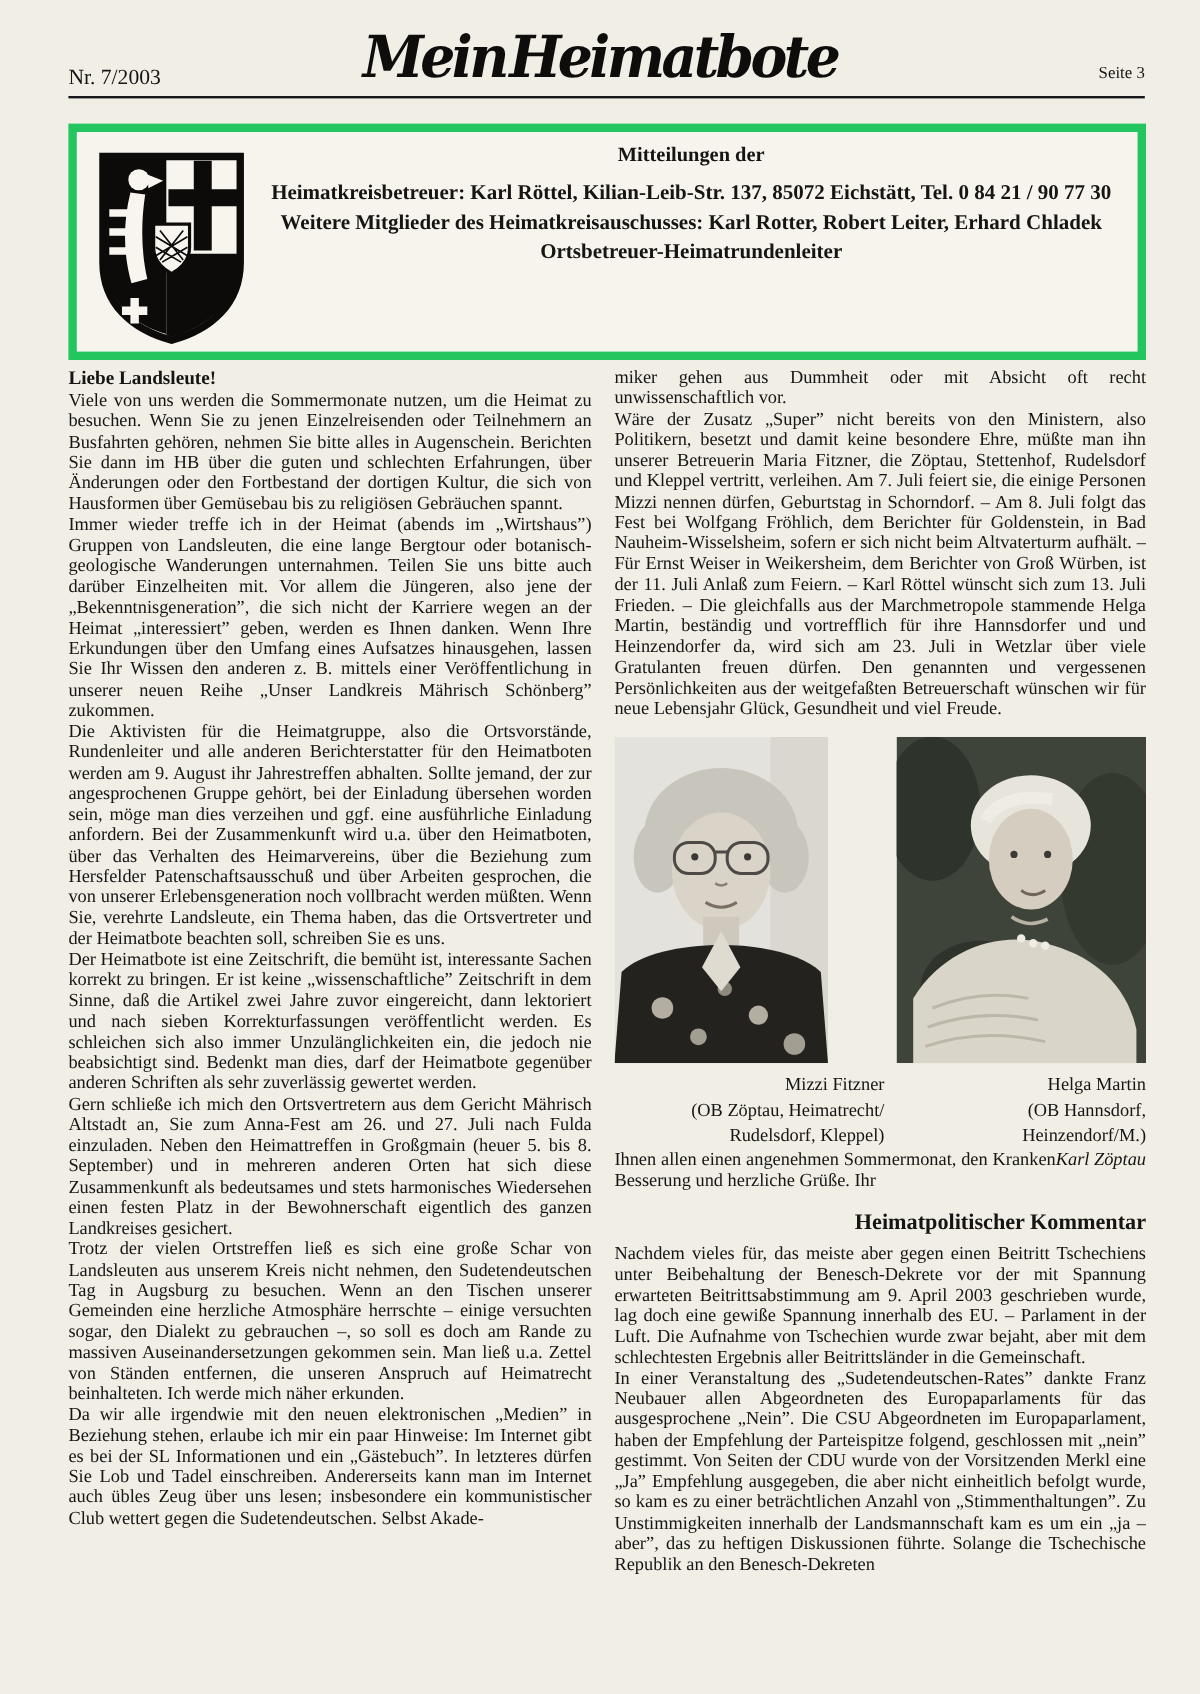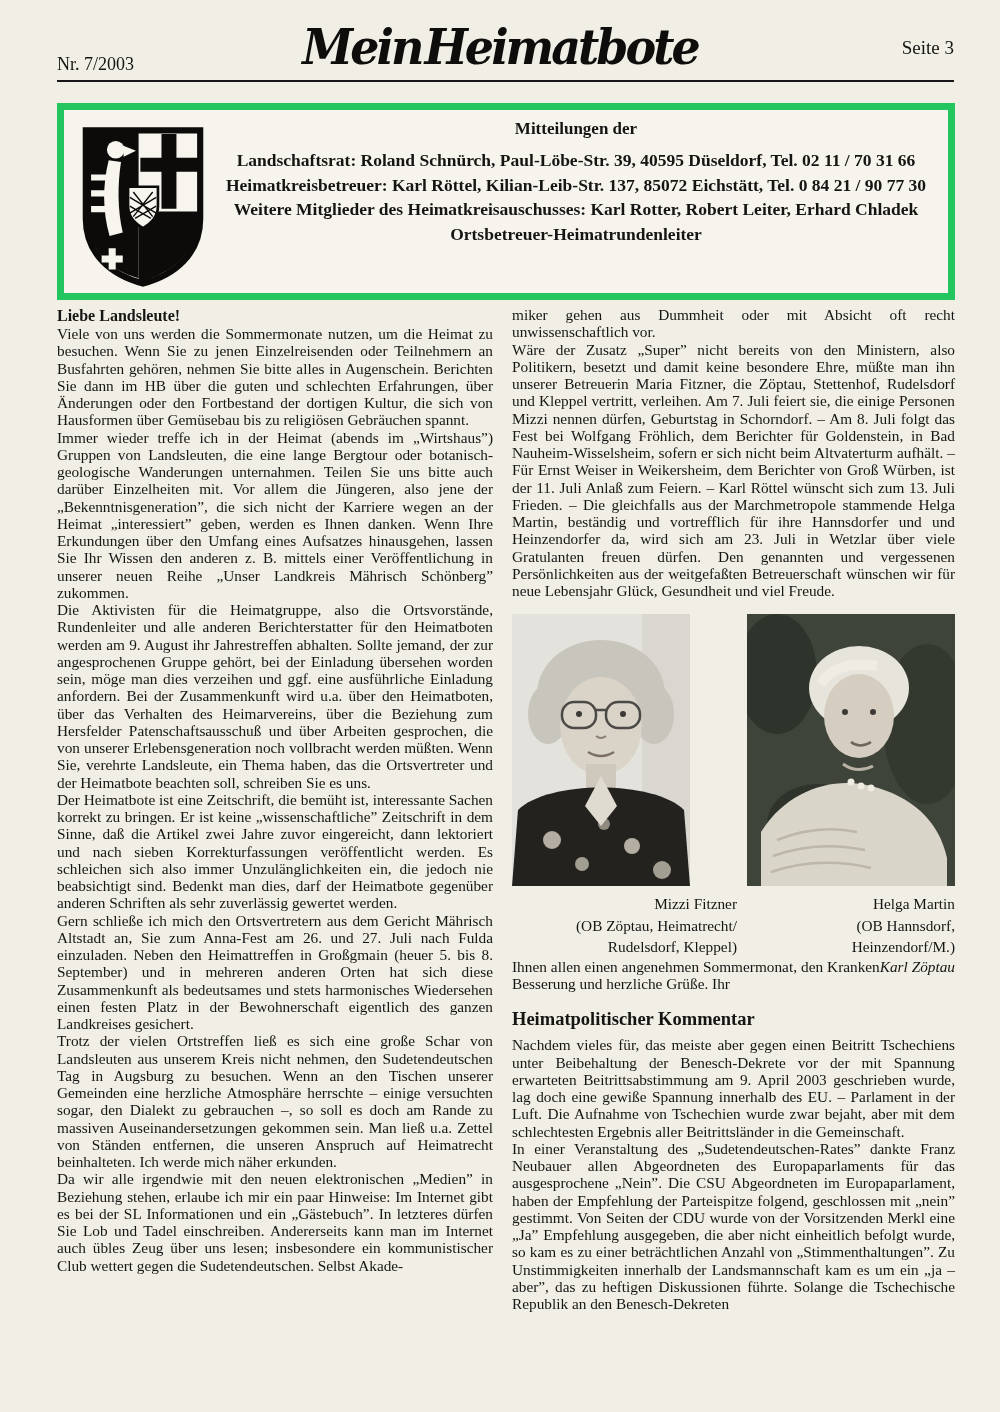--- a/index.html
+++ b/index.html
@@ -9,21 +9,21 @@
     font-family:"Liberation Serif", serif;
   }
   
   .masthead{
     position:absolute;left:0;right:0;top:20px;text-align:center;
     font-family:"DejaVu Serif", serif;font-weight:bold;font-style:italic;
     font-size:46px;letter-spacing:-3px;word-spacing:-10px;
     transform:scaleY(1.05);color:#0e0d0c;
   }
   .issue{position:absolute;left:57px;top:54px;font-size:18px;}
-  .pagelabel{position:absolute;right:46px;top:37px;font-size:19px;}
+  .pagelabel{position:absolute;right:46px;top:54px;font-size:14px;}
   .header-rule{position:absolute;left:57px;right:46px;top:80px;height:2px;background:#17161a;}
   
   .infobox{
     position:absolute;left:57px;top:103px;width:898px;height:197px;
     border:7px solid #22c55e;background:#f6f4ec;box-sizing:border-box;
   }
   .crest{position:absolute;left:13px;top:11px;width:132px;height:172px;}
   .infobox-text{position:absolute;left:150px;right:10px;top:9px;text-align:center;}
   .ib-line1{font-weight:bold;font-size:17px;line-height:20px;}
   .ib-big{font-weight:bold;font-size:20.5px;line-height:27px;white-space:nowrap;}
@@ -39,21 +39,21 @@
   .photo-row{display:flex;justify-content:space-between;margin-top:15px;}
   .photo{overflow:hidden;}
   .photo svg{display:block;}
   .caption-row{display:flex;justify-content:space-between;margin-top:7px;text-align:left;}
   .caption{font-size:15.3px;line-height:21.5px;text-align:right;}
   .caption-left{width:225px;}
   .caption-right{width:208px;}
   .closing{margin-top:13px;}
   .signature{float:right;font-style:italic;}
   .section-heading{
-    text-align:left;font-weight:bold;font-size:18.5px;line-height:24px;
+    text-align:right;font-weight:bold;font-size:18.5px;line-height:24px;
     margin-top:15px;margin-bottom:5px;
   }
 </style>
 </head>
 <body>
 
 <div class="page">
 
   <div class="masthead">Mein Heimatbote</div>
   <div class="issue">Nr. 7/2003</div>
@@ -78,21 +78,20 @@
 
         <path d="M36,142 h8 v8 h8 v8 h-8 v8 h-8 v-8 h-8 v-8 h8 z" fill="#f7f5ee"></path>
 
         <path d="M58,72 h34 v22 c0,13 -8,20 -17,25 c-9,-5 -17,-12 -17,-25 z" fill="#f7f5ee" stroke="#0c0b0a" stroke-width="3"></path>
         <path d="M60,84 l30,18 M60,94 l24,14 M90,84 l-30,18 M90,94 l-24,14 M64,78 l22,28 M86,78 l-22,28" stroke="#0c0b0a" stroke-width="1.6"></path>
       </svg>
     </div>
     <div class="infobox-text">
       <div class="ib-line1">Mitteilungen der</div>
       <div class="ib-contacts">
-        <div>Landschaftsrat: Roland Schnürch, Paul-Löbe-Str. 39, 40595 Düseldorf, Tel. 02 11 / 70 31 66</div>
         <div>Heimatkreisbetreuer: Karl Röttel, Kilian-Leib-Str. 137, 85072 Eichstätt, Tel. 0 84 21 / 90 77 30</div>
         <div>Weitere Mitglieder des Heimatkreisauschusses: Karl Rotter, Robert Leiter, Erhard Chladek</div>
         <div>Ortsbetreuer-Heimatrundenleiter</div>
       </div>
     </div>
   </div>
 
   <div class="col col-left">
     <div class="lead-heading">Liebe Landsleute!</div>
     <p>Viele von uns werden die Sommermonate nutzen, um die Heimat zu besuchen. Wenn Sie zu jenen Einzelreisenden oder Teilnehmern an Busfahrten gehören, nehmen Sie bitte alles in Augenschein. Berichten Sie dann im HB über die guten und schlechten Erfahrungen, über Änderungen oder den Fortbestand der dortigen Kultur, die sich von Hausformen über Gemüsebau bis zu religiösen Gebräuchen spannt.</p>

